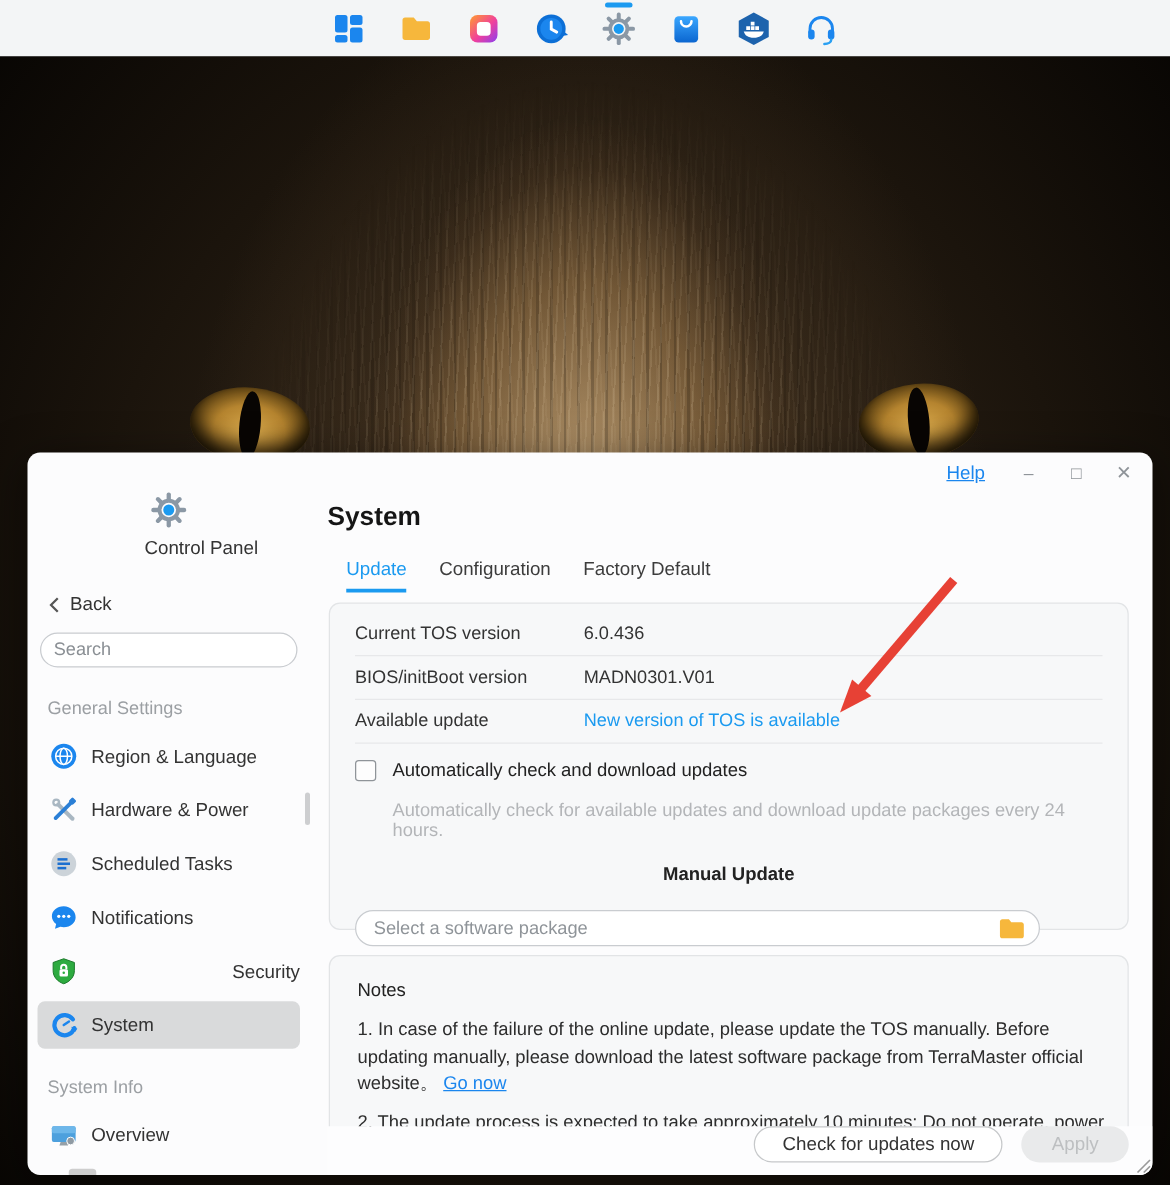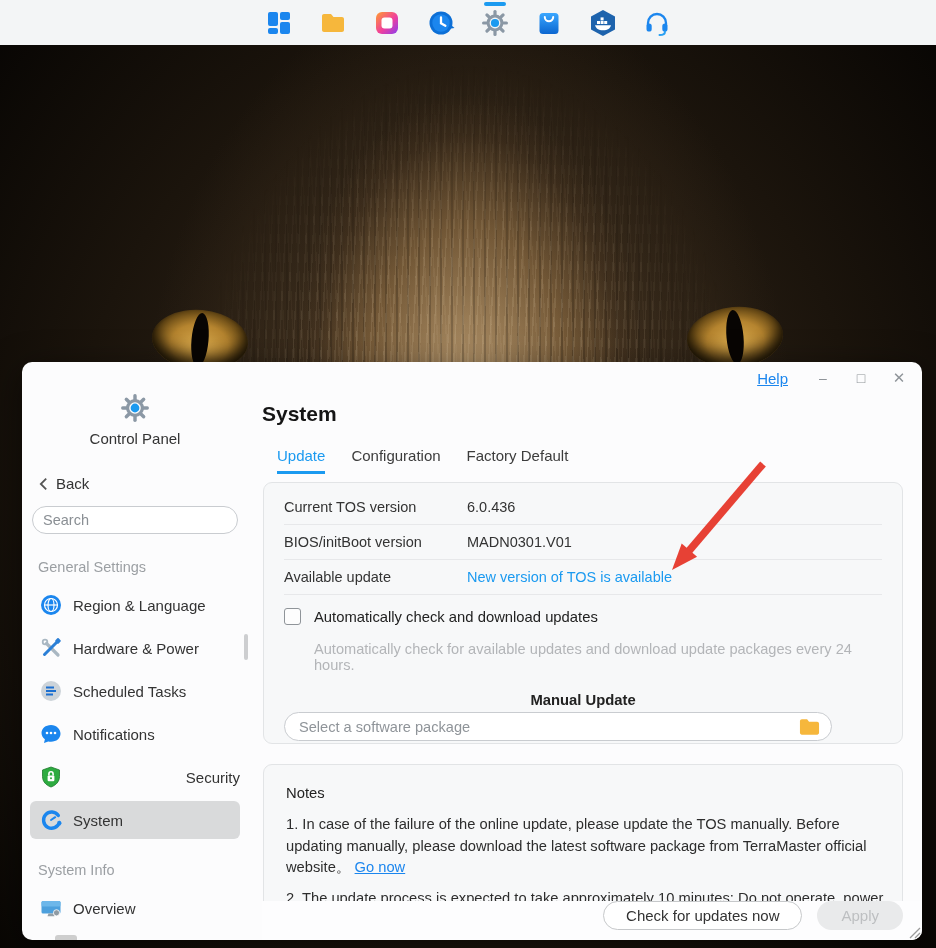--- a/index.html
+++ b/index.html
@@ -41,21 +41,21 @@
   .window { position:absolute; left:22px; top:362px; width:900px; height:578px;
     background:#fcfcfd; border-radius:10px; box-shadow:0 8px 34px rgba(0,0,0,.5);
     z-index:10; overflow:hidden; }
 
   .win-header { position:absolute; top:7px; right:4px; display:flex; align-items:center; z-index:6; }
   .help-link { color:#1b86ee; text-decoration:underline; font-size:15px; margin-right:16px; cursor:pointer; }
   .win-ctrl { width:38px; text-align:center; color:#8f9499; font-size:14px; cursor:pointer; }
   .win-ctrl.close { font-size:15px; }
 
   
-  .sidebar { position:absolute; left:0; top:0; width:226px; height:100%; }
+  .sidebar { position:absolute; left:0; top:0; width:226px; height:100%;padding-left:26px; }
   .cp-logo { position:absolute; top:31px; left:0; width:100%; text-align:center; }
   .cp-logo svg { width:30px; height:30px; }
   .cp-title { position:absolute; top:68px; width:100%; text-align:center; font-size:15px; color:#333; }
   .back-row { position:absolute; top:113px; left:17px; display:flex; align-items:center; gap:8px;
               font-size:15px; color:#333; cursor:pointer; }
   .search-box { position:absolute; top:144px; left:10px; width:206px; height:28px;
     border:1px solid #c9ccd0; border-radius:15px; background:#fff; display:flex; align-items:center; padding:0 10px; }
   .search-box input { flex:1; border:none; outline:none; font-size:14.5px; color:#333; background:transparent;
                       font-family:"Liberation Sans",sans-serif; }
   .search-box input::placeholder { color:#8a8f94; }
@@ -84,21 +84,21 @@
   .info-row { display:flex; align-items:center; height:35px; border-bottom:1px solid #e7e8ea;
               font-size:14.5px; color:#333; }
   .info-label { width:183px; }
   .info-value.link { color:#1b9af0; cursor:pointer; }
 
   .chk-row { display:flex; align-items:flex-end; gap:13px; margin-top:13px; }
   .checkbox { width:17px; height:17px; border:1.5px solid #8f9499; border-radius:3px; background:#fdfdfd; cursor:pointer; }
   .chk-label { font-size:14.8px; color:#222; }
   .chk-desc { margin:16px 0 0 30px; font-size:14.6px; color:#b3b5b8; }
   .manual-label { margin-top:19px; font-size:14.8px; font-weight:bold; color:#222;text-align:center; }
-  .file-input { position:relative; margin-top:4px; width:548px; height:29px; background:#fff;
+  .file-input { position:relative; margin-top:20px; width:548px; height:29px; background:#fff;
     border:1px solid #c9ccd0; border-radius:15px; display:flex; align-items:center; padding:0 14px; cursor:pointer; }
   .file-placeholder { font-size:14.6px; color:#8f9499; }
   .file-input svg { position:absolute; right:11px; top:5px; width:21px; height:18px; }
 
   .notes-title { font-size:14.8px; font-weight:normal; color:#222; }
   .note-p { margin-top:13px; width:598px; font-size:14.7px; color:#2d2d2d; line-height:21.5px; }
   .note-link { color:#1b86ee; text-decoration:underline; cursor:pointer; }
   .note-p2 { margin-top:9px; }
 
   .footer { position:absolute; left:240px; right:0; bottom:0; height:39px; background:#fdfdfe;

